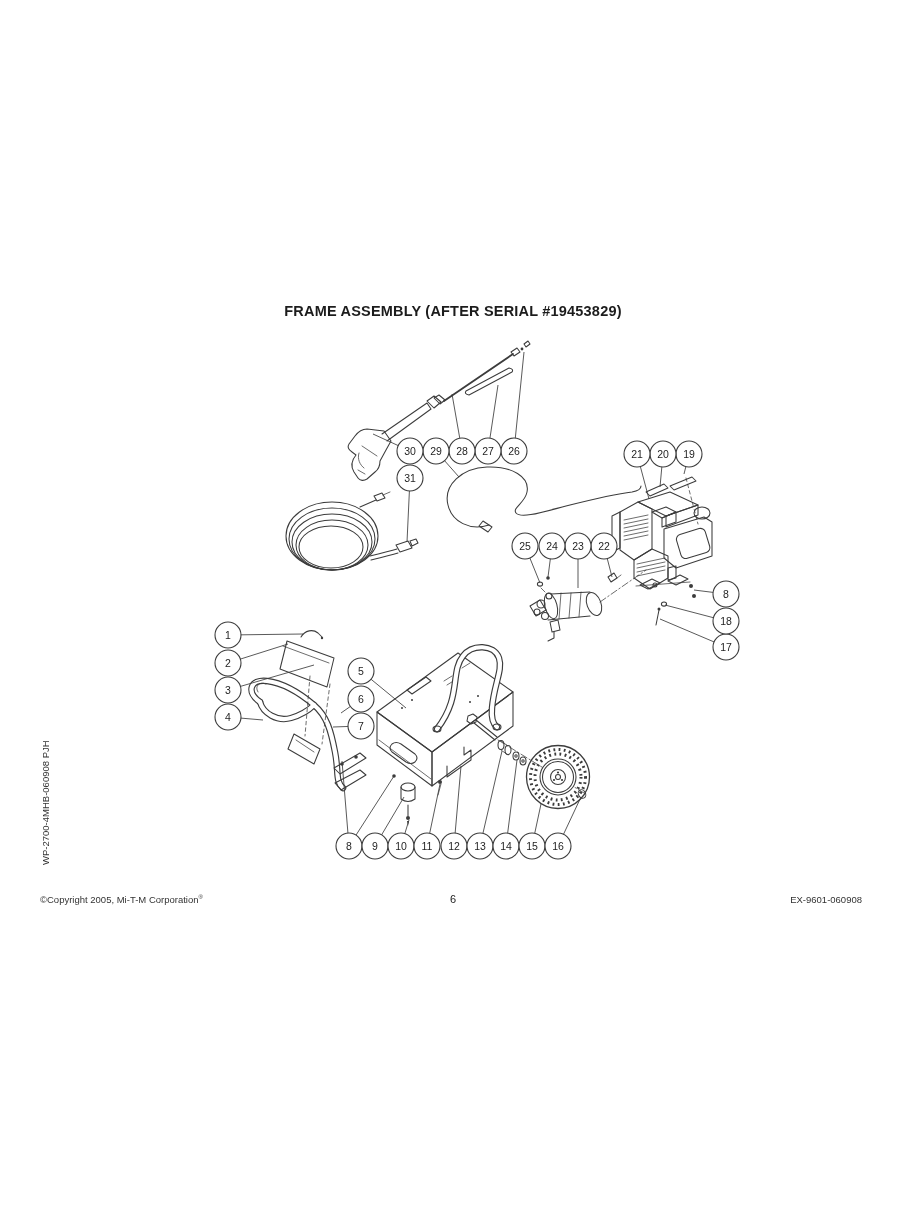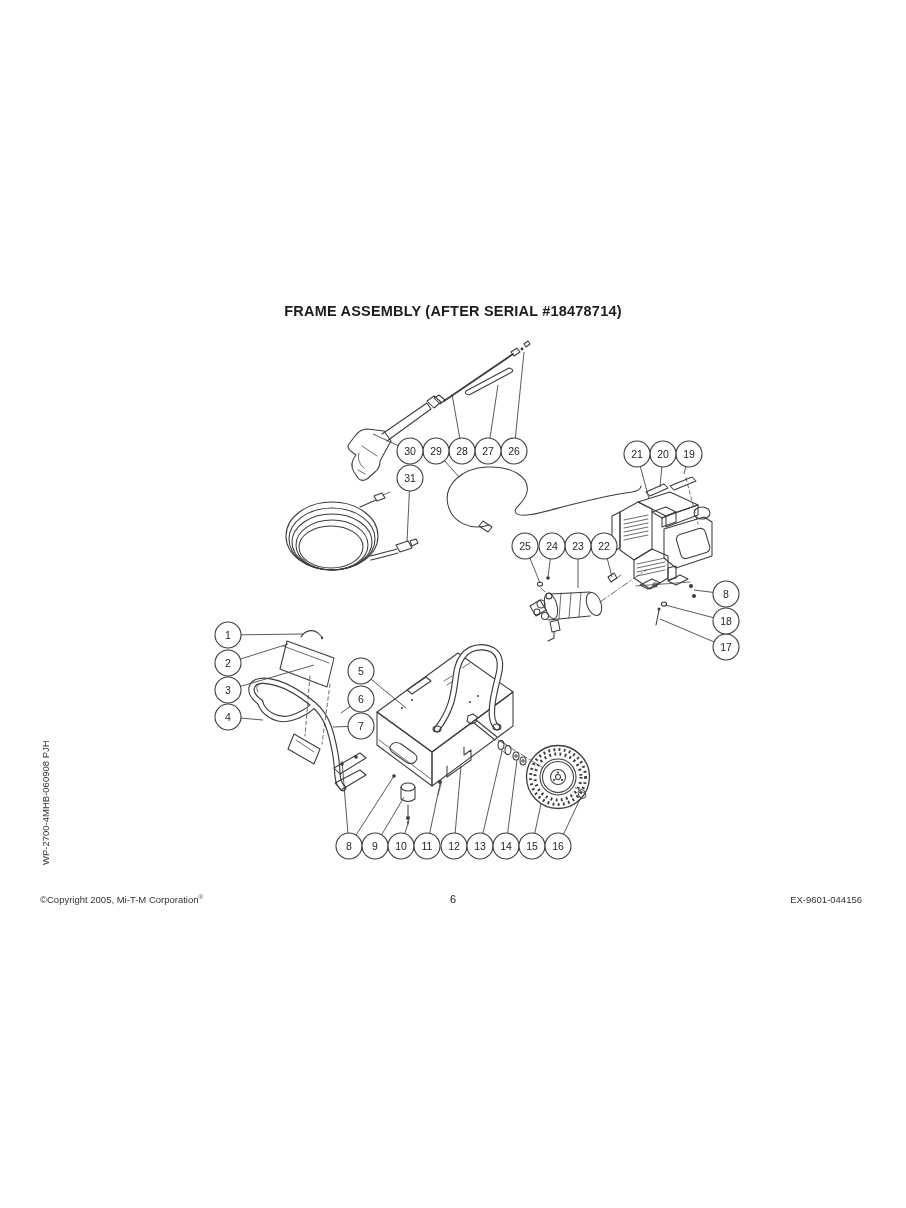--- a/index.html
+++ b/index.html
@@ -30,21 +30,21 @@
   #leader-lines line{stroke:var(--line);stroke-width:0.85;}
   #callout-circles circle{fill:#fff;stroke:var(--line);stroke-width:1.1;}
   #callout-circles text{font-family:"Liberation Sans",sans-serif;font-size:10.5px;
                         fill:#1e1e1e;text-anchor:middle;}
 </style>
 </head>
 <body>
 
 <div id="page">
 
-  <div id="title">FRAME ASSEMBLY (AFTER SERIAL #18478714)</div>
+  <div id="title">FRAME ASSEMBLY (AFTER SERIAL #19453829)</div>
 
   <div id="sidecode">WP-2700-4MHB-060908 PJH</div>
 
   <svg id="diagram-svg" width="906" height="1208" viewBox="0 0 906 1208" xmlns="http://www.w3.org/2000/svg">
 
     <g>
       <path class="ln" d="M384,431 L367,429 C362,429 358,432 355,436 L349,444 C347,447 349,450 352,452 L356,455 C351,461 351,467 354,472 L358,478 C360,481 364,481 367,479 L375,472 C379,469 380,465 380,461 L386,450 L391,441 Z"></path>
       <path class="thin" d="M359,453 C357,459 360,465 364,468 M362,446 L377,456 M358,470 L365,474"></path>
       <path class="ln" d="M382,434 L427,403 M387,441 L431,409 M427,403 L431,409"></path>
       <polygon class="ln" points="427,401 434,396 441,402 434,408"></polygon>
@@ -400,15 +400,15 @@
           <circle cx="410" cy="478" r="13"></circle>
           <text x="410" y="481.8">31</text>
         </g>
       </g>
   </svg>
 
   <div class="footer" id="footer-left">
     <span>©Copyright 2005, Mi-T-M Corporation</span><sup>®</sup>
   </div>
   <div id="page-num">6</div>
-  <div class="footer" id="footer-right">EX-9601-044156</div>
+  <div class="footer" id="footer-right">EX-9601-060908</div>
 
 </div>
 
 </body></html>

